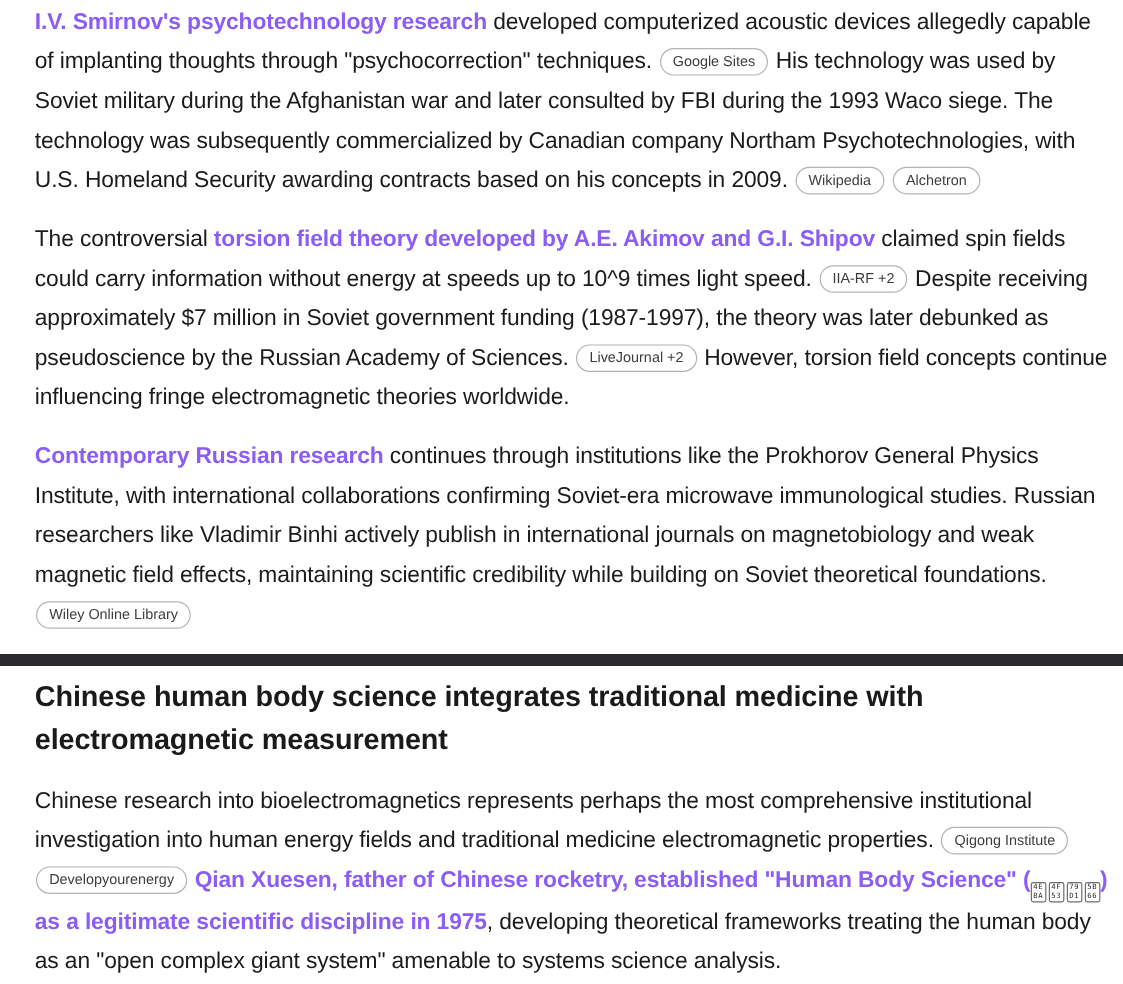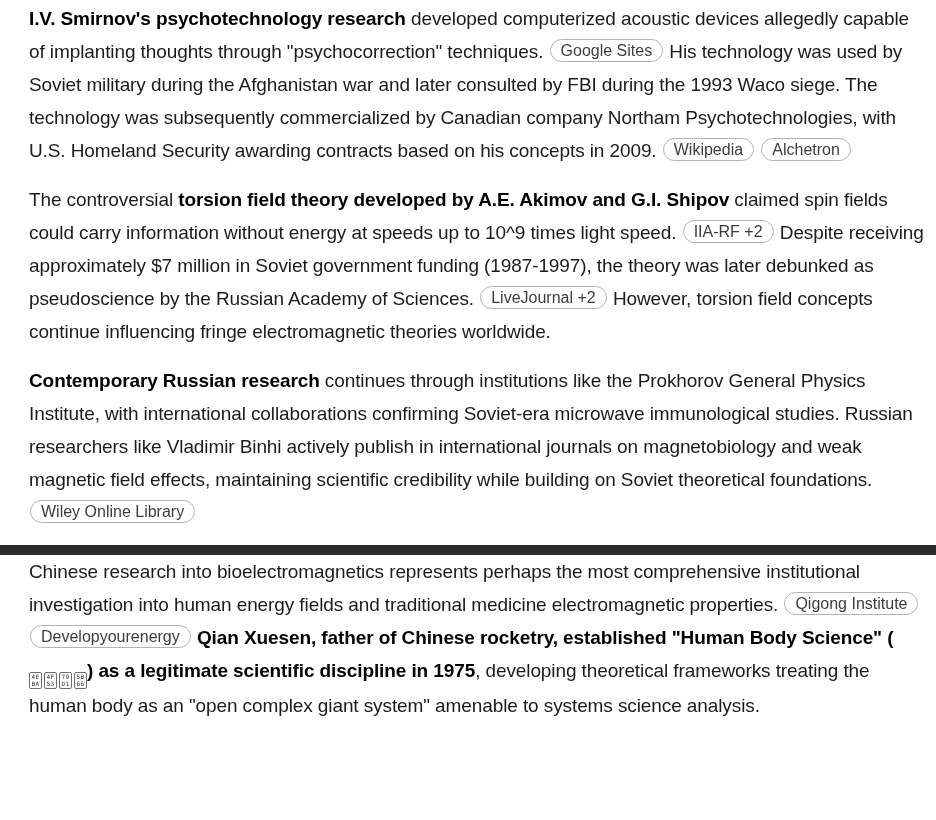--- a/index.html
+++ b/index.html
@@ -18,21 +18,21 @@
   p.para {
     margin: 0 0 16px 0;
     font-size: 19px;
     line-height: 33px;
     color: #1b1b1b;
     letter-spacing: -0.1px;
     font-weight: 400;
   }
   p.para strong {
     font-weight: 700;
-    color: #000000;
+    color: #8b5cf6;
   }
   .section-divider {
     height: 10px;
     background: #2b2b2f;
     margin: 5px 0 0 0;
   }
   h2.section-heading {
     font-size: 24px;
     line-height: 36px;
     font-weight: 700;
@@ -42,21 +42,21 @@
   }
   .pill {
     display: inline-block;
     box-sizing: border-box;
     height: 23px;
     line-height: 21px;
     padding: 0 10px;
     border: 1px solid #b3b3b3;
     border-radius: 12px;
     background: #ffffff;
-    font-size: 16px;
+    font-size: 12px;
     color: #3d3d3d;
     letter-spacing: 0;
     white-space: nowrap;
     vertical-align: 2px;
     margin: 0 1px;
     cursor: pointer;
   }
   .tofu-run {
     display: inline-flex;
     gap: 2px;
@@ -92,20 +92,21 @@
     <div>
         <p class="para"><strong>I.V. Smirnov's psychotechnology research</strong><span> developed computerized acoustic devices allegedly capable of implanting thoughts through "psychocorrection" techniques. </span><span class="pill">Google Sites</span><span> His technology was used by Soviet military during the Afghanistan war and later consulted by FBI during the 1993 Waco siege. The technology was subsequently commercialized by Canadian company Northam Psychotechnologies, with U.S. Homeland Security awarding contracts based on his concepts in 2009. </span><span class="pill">Wikipedia</span><span> </span><span class="pill">Alchetron</span></p>
         <p class="para"><span>The controversial </span><strong>torsion field theory developed by A.E. Akimov and G.I. Shipov</strong><span> claimed spin fields could carry information without energy at speeds up to 10^9 times light speed. </span><span class="pill">IIA-RF +2</span><span> Despite receiving approximately $7 million in Soviet government funding (1987-1997), the theory was later debunked as pseudoscience by the Russian Academy of Sciences. </span><span class="pill">LiveJournal +2</span><span> However, torsion field concepts continue influencing fringe electromagnetic theories worldwide.</span></p>
         <p class="para"><strong>Contemporary Russian research</strong><span> continues through institutions like the Prokhorov General Physics Institute, with international collaborations confirming Soviet-era microwave immunological studies. Russian researchers like Vladimir Binhi actively publish in international journals on magnetobiology and weak magnetic field effects, maintaining scientific credibility while building on Soviet theoretical foundations. </span><span class="pill">Wiley Online Library</span></p>
       </div>
   </div>
 
   <div class="section-divider"></div>
 
   <div class="content">
+    <h2 class="section-heading">Chinese human body science integrates traditional medicine with electromagnetic measurement</h2>
     <div>
         <p class="para"><span>Chinese research into bioelectromagnetics represents perhaps the most comprehensive institutional investigation into human energy fields and traditional medicine electromagnetic properties. </span><span class="pill">Qigong Institute</span><span> </span><span class="pill">Developyourenergy</span><span> </span><strong>Qian Xuesen, father of Chinese rocketry, established "Human Body Science" (</strong><span class="tofu-run">
             <span class="tofu">
               <span>4E</span>
               <span>BA</span>
             </span>
             <span class="tofu">
               <span>4F</span>
               <span>53</span>
             </span>

